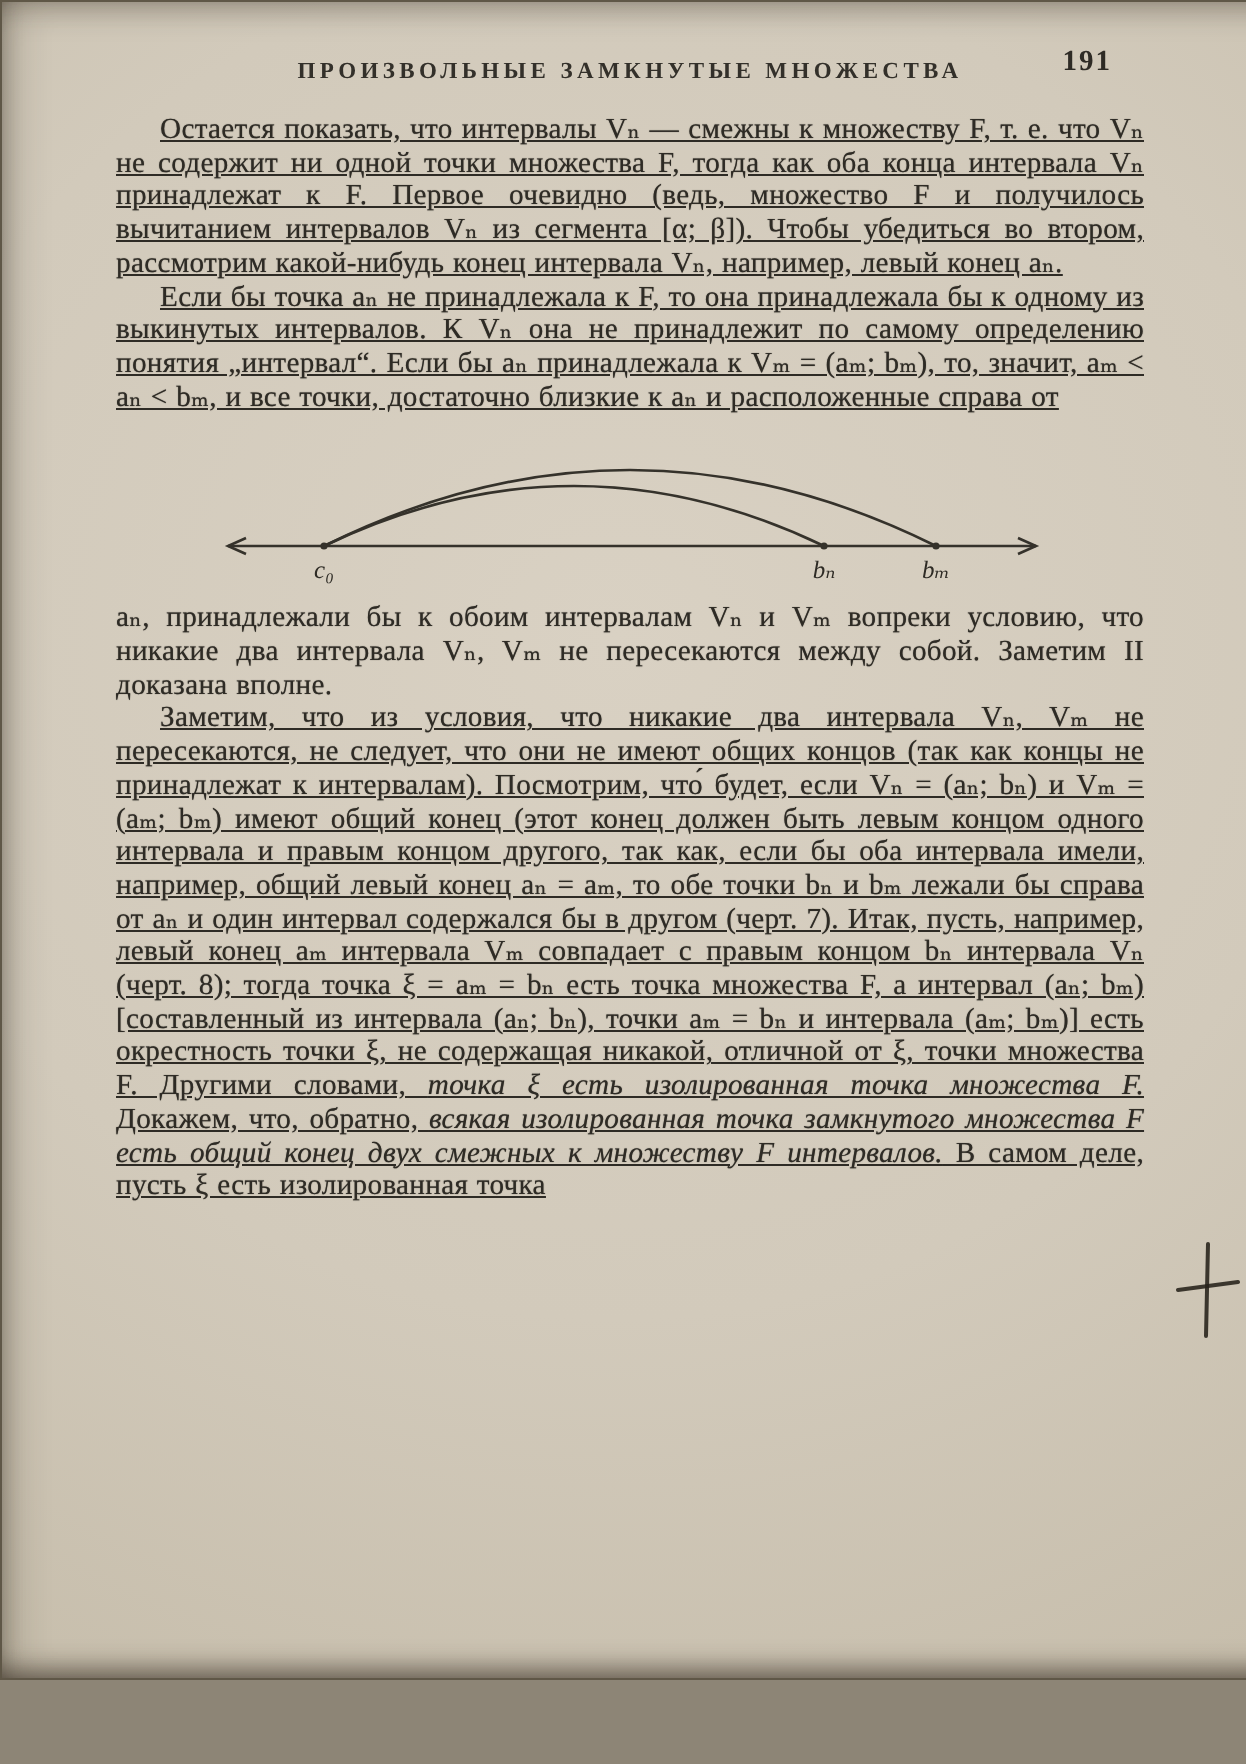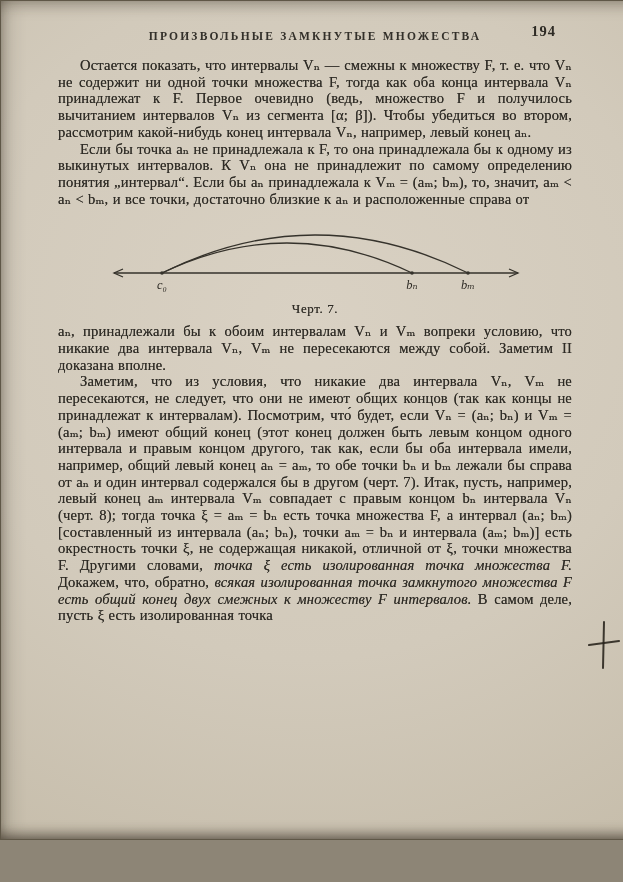--- a/index.html
+++ b/index.html
@@ -18,21 +18,21 @@
   }
   .header { position:absolute; top:26px; left:58px; width:514px; text-align:center; }
   .running-title { font-size:11.5px; font-weight:bold; letter-spacing:2.2px; color:#33302a; }
   .page-number { position:absolute; right:16px; top:-3px; font-size:14.5px; font-weight:bold; letter-spacing:1px; }
   .textblock { position:absolute; top:57px; left:58px; width:514px; }
   .textblock p {
     margin:0; text-align:justify; font-size:14.6px; line-height:16.7px;
     word-spacing:0.5px; letter-spacing:0.15px;
     text-shadow:0 0 0.5px rgba(46,43,37,.75);
   }
-  .textblock p.indent { text-indent:22px; }
+  .textblock p.indent { text-indent:22px;text-decoration:underline; }
   .it { font-style:italic; }
   figure.fig { margin:12px 0 6px 0; padding:0; }
   .fig-svg { display:block; margin-left:52px; }
   .fig-svg path, .fig-svg line { stroke:#35322b; stroke-width:1.3; fill:none; }
   .fig-svg circle { fill:#35322b; stroke:none; }
   .fig-svg text { font:italic 12.5px "Liberation Serif","DejaVu Serif",serif; fill:#2e2b25; }
   figcaption {
     text-align:center; font-size:13px; letter-spacing:0.6px; margin-top:6px;
     text-shadow:0 0 0.5px rgba(46,43,37,.7);
   }
@@ -41,21 +41,21 @@
   .margin-mark { position:absolute; left:588px; top:618px; }
   .margin-mark path { stroke:#27221a; stroke-width:2; stroke-linecap:round; fill:none; opacity:.88; }
 </style>
 </head>
 <body>
 
 <div class="page">
 
   <div class="header">
     <span class="running-title">ПРОИЗВОЛЬНЫЕ ЗАМКНУТЫЕ МНОЖЕСТВА</span>
-    <span class="page-number">194</span>
+    <span class="page-number">191</span>
   </div>
 
   <div class="textblock">
 
     <div>
         <p class="indent"><span>Остается показать, что интервалы Vₙ — смежны к множеству F, т. е. что Vₙ не содержит ни одной точки множества F, тогда как оба конца интервала Vₙ принадлежат к F. Первое очевидно (ведь, множество F и получилось вычитанием интервалов Vₙ из сегмента [α; β]). Чтобы убедиться во втором, рассмотрим какой-нибудь конец интервала Vₙ, например, левый конец aₙ.</span></p>
         <p class="indent"><span>Если бы точка aₙ не принадлежала к F, то она принадлежала бы к одному из выкинутых интервалов. К Vₙ она не принадлежит по самому определению понятия „интервал“. Если бы aₙ принадлежала к Vₘ = (aₘ; bₘ), то, значит, aₘ &lt; aₙ &lt; bₘ, и все точки, достаточно близкие к aₙ и расположенные справа от</span></p>
       </div>
 
     <figure class="fig">
@@ -69,21 +69,20 @@
         <path d="M52,54 Q177,-6 302,54"></path>
 
         <circle cx="52" cy="54" r="1.8"></circle>
         <circle cx="302" cy="54" r="1.8"></circle>
         <circle cx="358" cy="54" r="1.8"></circle>
 
         <text x="52" y="70" text-anchor="middle">c₀</text>
         <text x="302" y="70" text-anchor="middle">bₙ</text>
         <text x="358" y="70" text-anchor="middle">bₘ</text>
       </svg>
-      <figcaption>Черт. 7.</figcaption>
     </figure>
 
     <div>
         <p><span>aₙ, принадлежали бы к обоим интервалам Vₙ и Vₘ вопреки условию, что никакие два интервала Vₙ, Vₘ не пересекаются между собой. Заметим II доказана вполне.</span></p>
         <p class="indent"><span>Заметим, что из условия, что никакие два интервала Vₙ, Vₘ не пересекаются, не следует, что они не имеют общих концов (так как концы не принадлежат к интервалам). Посмотрим, что́ будет, если Vₙ = (aₙ; bₙ) и Vₘ = (aₘ; bₘ) имеют общий конец (этот конец должен быть левым концом одного интервала и правым концом другого, так как, если бы оба интервала имели, например, общий левый конец aₙ = aₘ, то обе точки bₙ и bₘ лежали бы справа от aₙ и один интервал содержался бы в другом (черт. 7). Итак, пусть, например, левый конец aₘ интервала Vₘ совпадает с правым концом bₙ интервала Vₙ (черт. 8); тогда точка ξ = aₘ = bₙ есть точка множества F, а интервал (aₙ; bₘ) [составленный из интервала (aₙ; bₙ), точки aₘ = bₙ и интервала (aₘ; bₘ)] есть окрестность точки ξ, не содержащая никакой, отличной от ξ, точки множества F. Другими словами, </span><span class="it">точка ξ есть изолированная точка множества F.</span><span> Докажем, что, обратно, </span><span class="it">всякая изолированная точка замкнутого множества F есть общий конец двух смежных к множеству F интервалов.</span><span> В самом деле, пусть ξ есть изолированная точка</span></p>
       </div>
 
   </div>
 
   <div class="footer">

